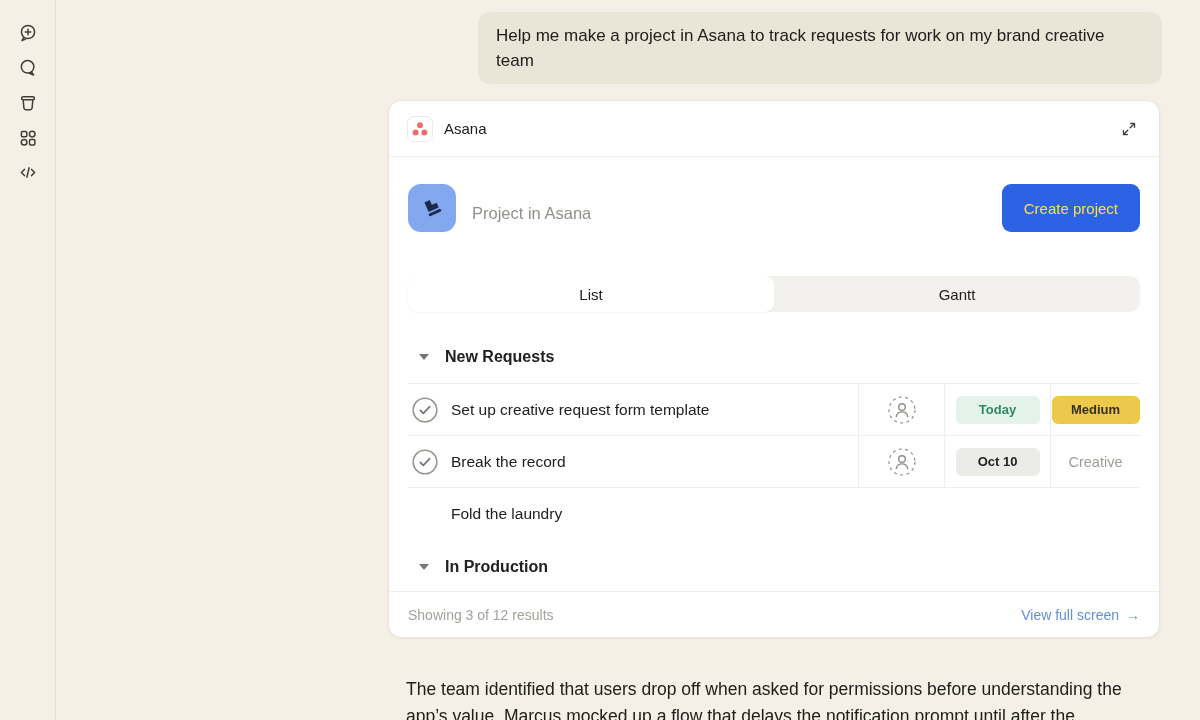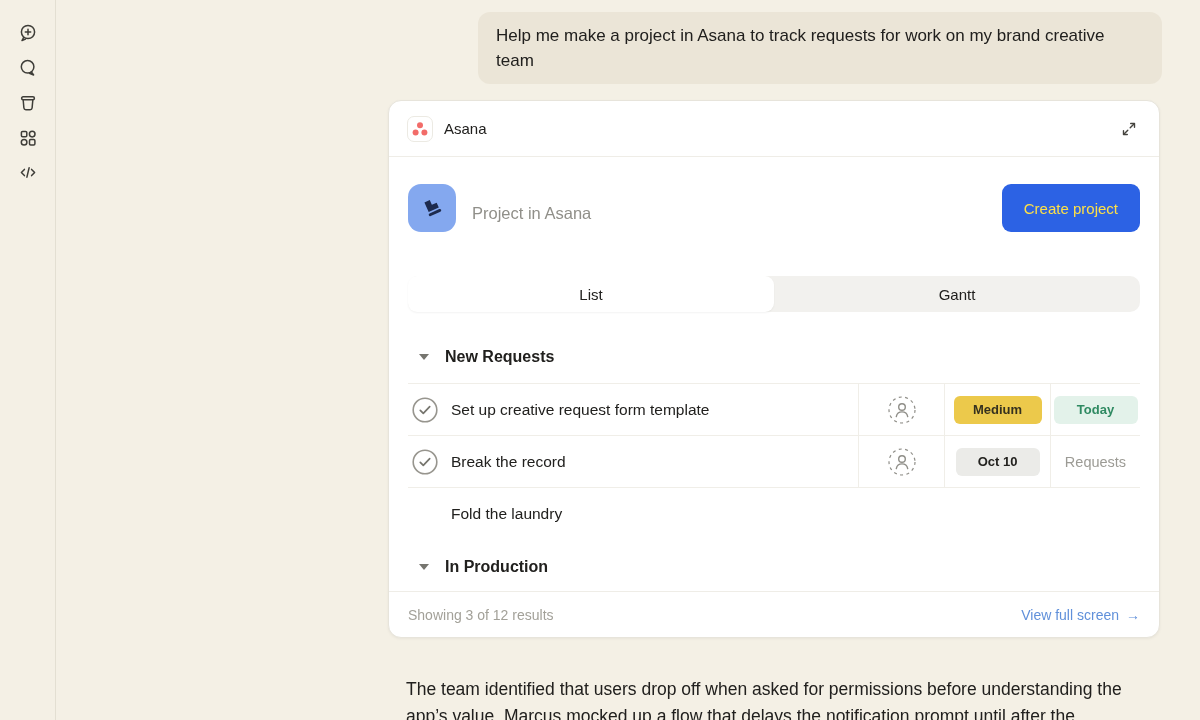--- a/index.html
+++ b/index.html
@@ -239,24 +239,24 @@
         <div class="cell">
           <button class="avatar-btn">
             <svg width="30" height="30" viewBox="0 0 30 30" fill="none" stroke="#8F8E88">
               <circle cx="15" cy="15" r="13" stroke-width="1.2" stroke-dasharray="3 3.4"></circle>
               <circle cx="15" cy="12" r="3.3" stroke-width="1.4"></circle>
               <path d="M9.3 21.6 a5.8 5.8 0 0 1 11.4 0" stroke-width="1.4" stroke-linecap="round"></path>
             </svg>
           </button>
         </div>
         <div class="cell">
+          <span class="badge green">Today</span>
+        </div>
+        <div class="cell">
           <span class="badge yellow">Medium</span>
-        </div>
-        <div class="cell">
-          <span class="badge green">Today</span>
         </div>
       </div>
 
       <div class="task-row">
         <div class="cell title-cell">
           <button class="check-btn">
             <svg width="26" height="26" viewBox="0 0 26 26" fill="none">
               <circle cx="13" cy="13" r="11.8" stroke="#97958E" stroke-width="1.6"></circle>
               <path d="M8.3 13.4 l3 3 L17.7 9.7" stroke="#76756E" stroke-width="1.7" stroke-linecap="round" stroke-linejoin="round"></path>
             </svg>
@@ -269,21 +269,21 @@
               <circle cx="15" cy="15" r="13" stroke-width="1.2" stroke-dasharray="3 3.4"></circle>
               <circle cx="15" cy="12" r="3.3" stroke-width="1.4"></circle>
               <path d="M9.3 21.6 a5.8 5.8 0 0 1 11.4 0" stroke-width="1.4" stroke-linecap="round"></path>
             </svg>
           </button>
         </div>
         <div class="cell">
           <span class="badge gray">Oct 10</span>
         </div>
         <div class="cell">
-          <span class="placeholder-text">Requests</span>
+          <span class="placeholder-text">Creative</span>
         </div>
       </div>
 
     </div>
 
     <div class="plain-row">
       <span class="task-title">Fold the laundry</span>
     </div>
 
     <div class="section-header second">

